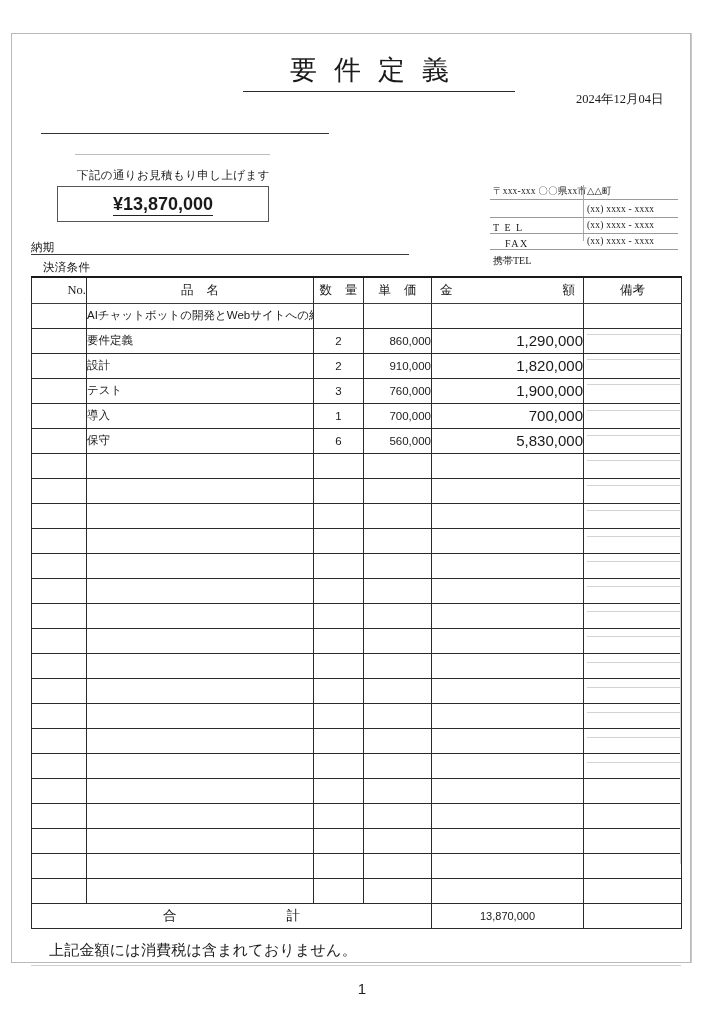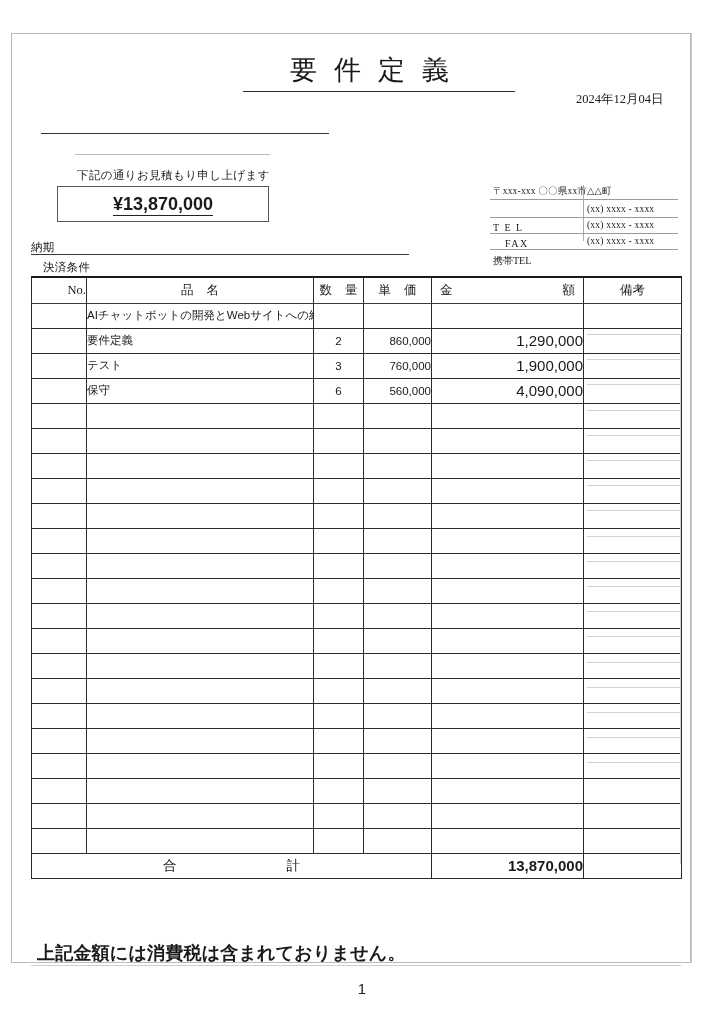--- a/index.html
+++ b/index.html
@@ -273,25 +273,24 @@
     text-align: center;
     font-size: 13.5px;
     letter-spacing: 0px;
   }
   td.total-label .tl-inner {
     display: flex;
     justify-content: center;
   }
   td.total-label .tl-inner span:first-child { margin-right: 110px; }
   td.total-amt {
-    text-align: right;
+    text-align: center;
     padding-right: 9px;
     font-family: "Liberation Sans", sans-serif;
-    font-size: 15px;
-    font-weight: bold;
+    font-size: 11px;
   }
   td.total-note { border-top: none; border-bottom: none; border-left: 1px solid #2b2b2b; }
 
   
   #note-rules {
     position: absolute;
     left: 560px;
     top: 232px;
     width: 94px;
     height: 650px;
@@ -316,26 +315,25 @@
     position: absolute;
     left: 4px;
     top: 889px;
     width: 650px;
     height: 33px;
     border-bottom: 1px solid #cfcfcf;
     box-sizing: border-box;
   }
   #footer-note .fn-text {
     position: absolute;
-    left: 6px;
+    left: 18px;
     top: 8px;
-    font-size: 18px;
+    font-size: 15px;
     letter-spacing: 0.2px;
     white-space: nowrap;
-    font-weight: bold;
   }
 
   #page-number {
     position: absolute;
     left: 0;
     top: 980px;
     width: 724px;
     text-align: center;
     font-size: 15px;
     font-family: "Liberation Sans", sans-serif;
@@ -418,32 +416,48 @@
         <tr>
           <td class="cell-no"></td>
           <td class="cell-name">要件定義</td>
           <td class="cell-qty">2</td>
           <td class="cell-price">860,000</td>
           <td class="cell-amt">1,290,000</td>
           <td class="c-note-cell"></td>
         </tr>
         <tr>
           <td class="cell-no"></td>
+          <td class="cell-name">設計</td>
+          <td class="cell-qty">2</td>
+          <td class="cell-price">910,000</td>
+          <td class="cell-amt">1,820,000</td>
+          <td class="c-note-cell"></td>
+        </tr>
+        <tr>
+          <td class="cell-no"></td>
           <td class="cell-name">テスト</td>
           <td class="cell-qty">3</td>
           <td class="cell-price">760,000</td>
           <td class="cell-amt">1,900,000</td>
           <td class="c-note-cell"></td>
         </tr>
         <tr>
           <td class="cell-no"></td>
+          <td class="cell-name">導入</td>
+          <td class="cell-qty">1</td>
+          <td class="cell-price">700,000</td>
+          <td class="cell-amt">700,000</td>
+          <td class="c-note-cell"></td>
+        </tr>
+        <tr>
+          <td class="cell-no"></td>
           <td class="cell-name">保守</td>
           <td class="cell-qty">6</td>
           <td class="cell-price">560,000</td>
-          <td class="cell-amt">4,090,000</td>
+          <td class="cell-amt">5,830,000</td>
           <td class="c-note-cell"></td>
         </tr>
         <tr>
           <td class="cell-no"></td>
           <td class="cell-name"></td>
           <td class="cell-qty"></td>
           <td class="cell-price"></td>
           <td class="cell-amt"></td>
           <td class="c-note-cell"></td>
         </tr>

